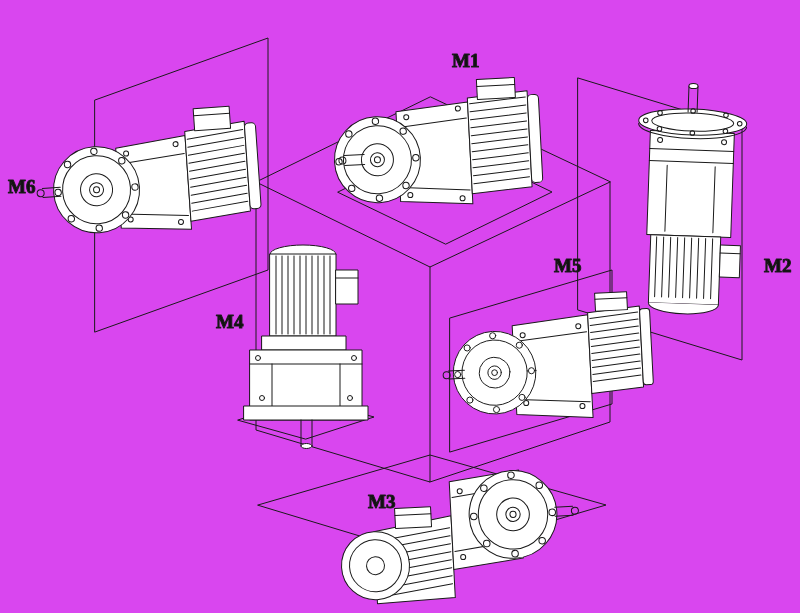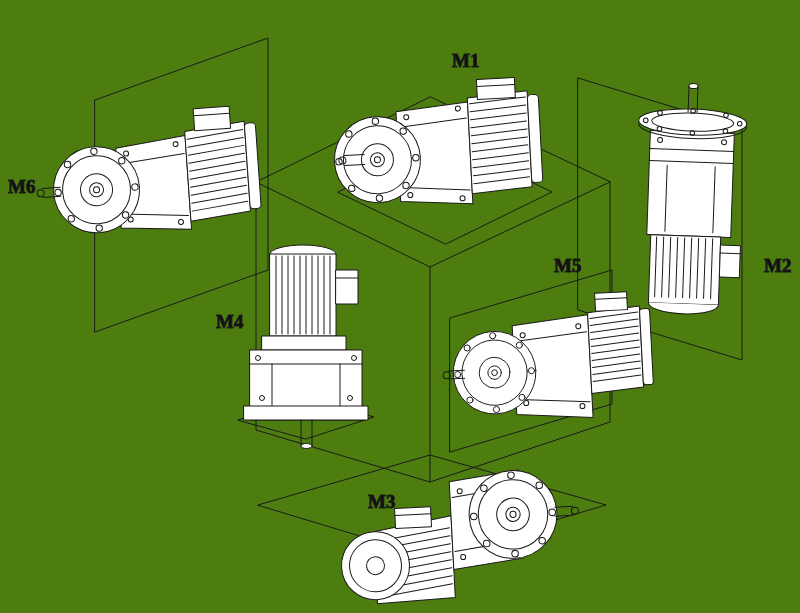--- a/index.html
+++ b/index.html
@@ -1,16 +1,16 @@
 <!DOCTYPE html>
 <html><head>
 <meta charset="utf-8">
 <style>
   html,body { margin:0; padding:0; background:#ffffff; }
-  .stage { position:relative; width:800px; height:613px; background:#4d7c0f; overflow:hidden;
+  .stage { position:relative; width:800px; height:613px; background:#d946ef; overflow:hidden;
            font-family:"Liberation Sans", sans-serif; }
   svg { display:block; }
   svg text { font-family:"Liberation Serif", serif; font-weight:700; font-size:19px; fill:#111111; }
 </style>
 </head>
 <body>
 
 <div class="stage">
 <svg width="800" height="613" viewBox="0 0 800 613">
   <defs>

